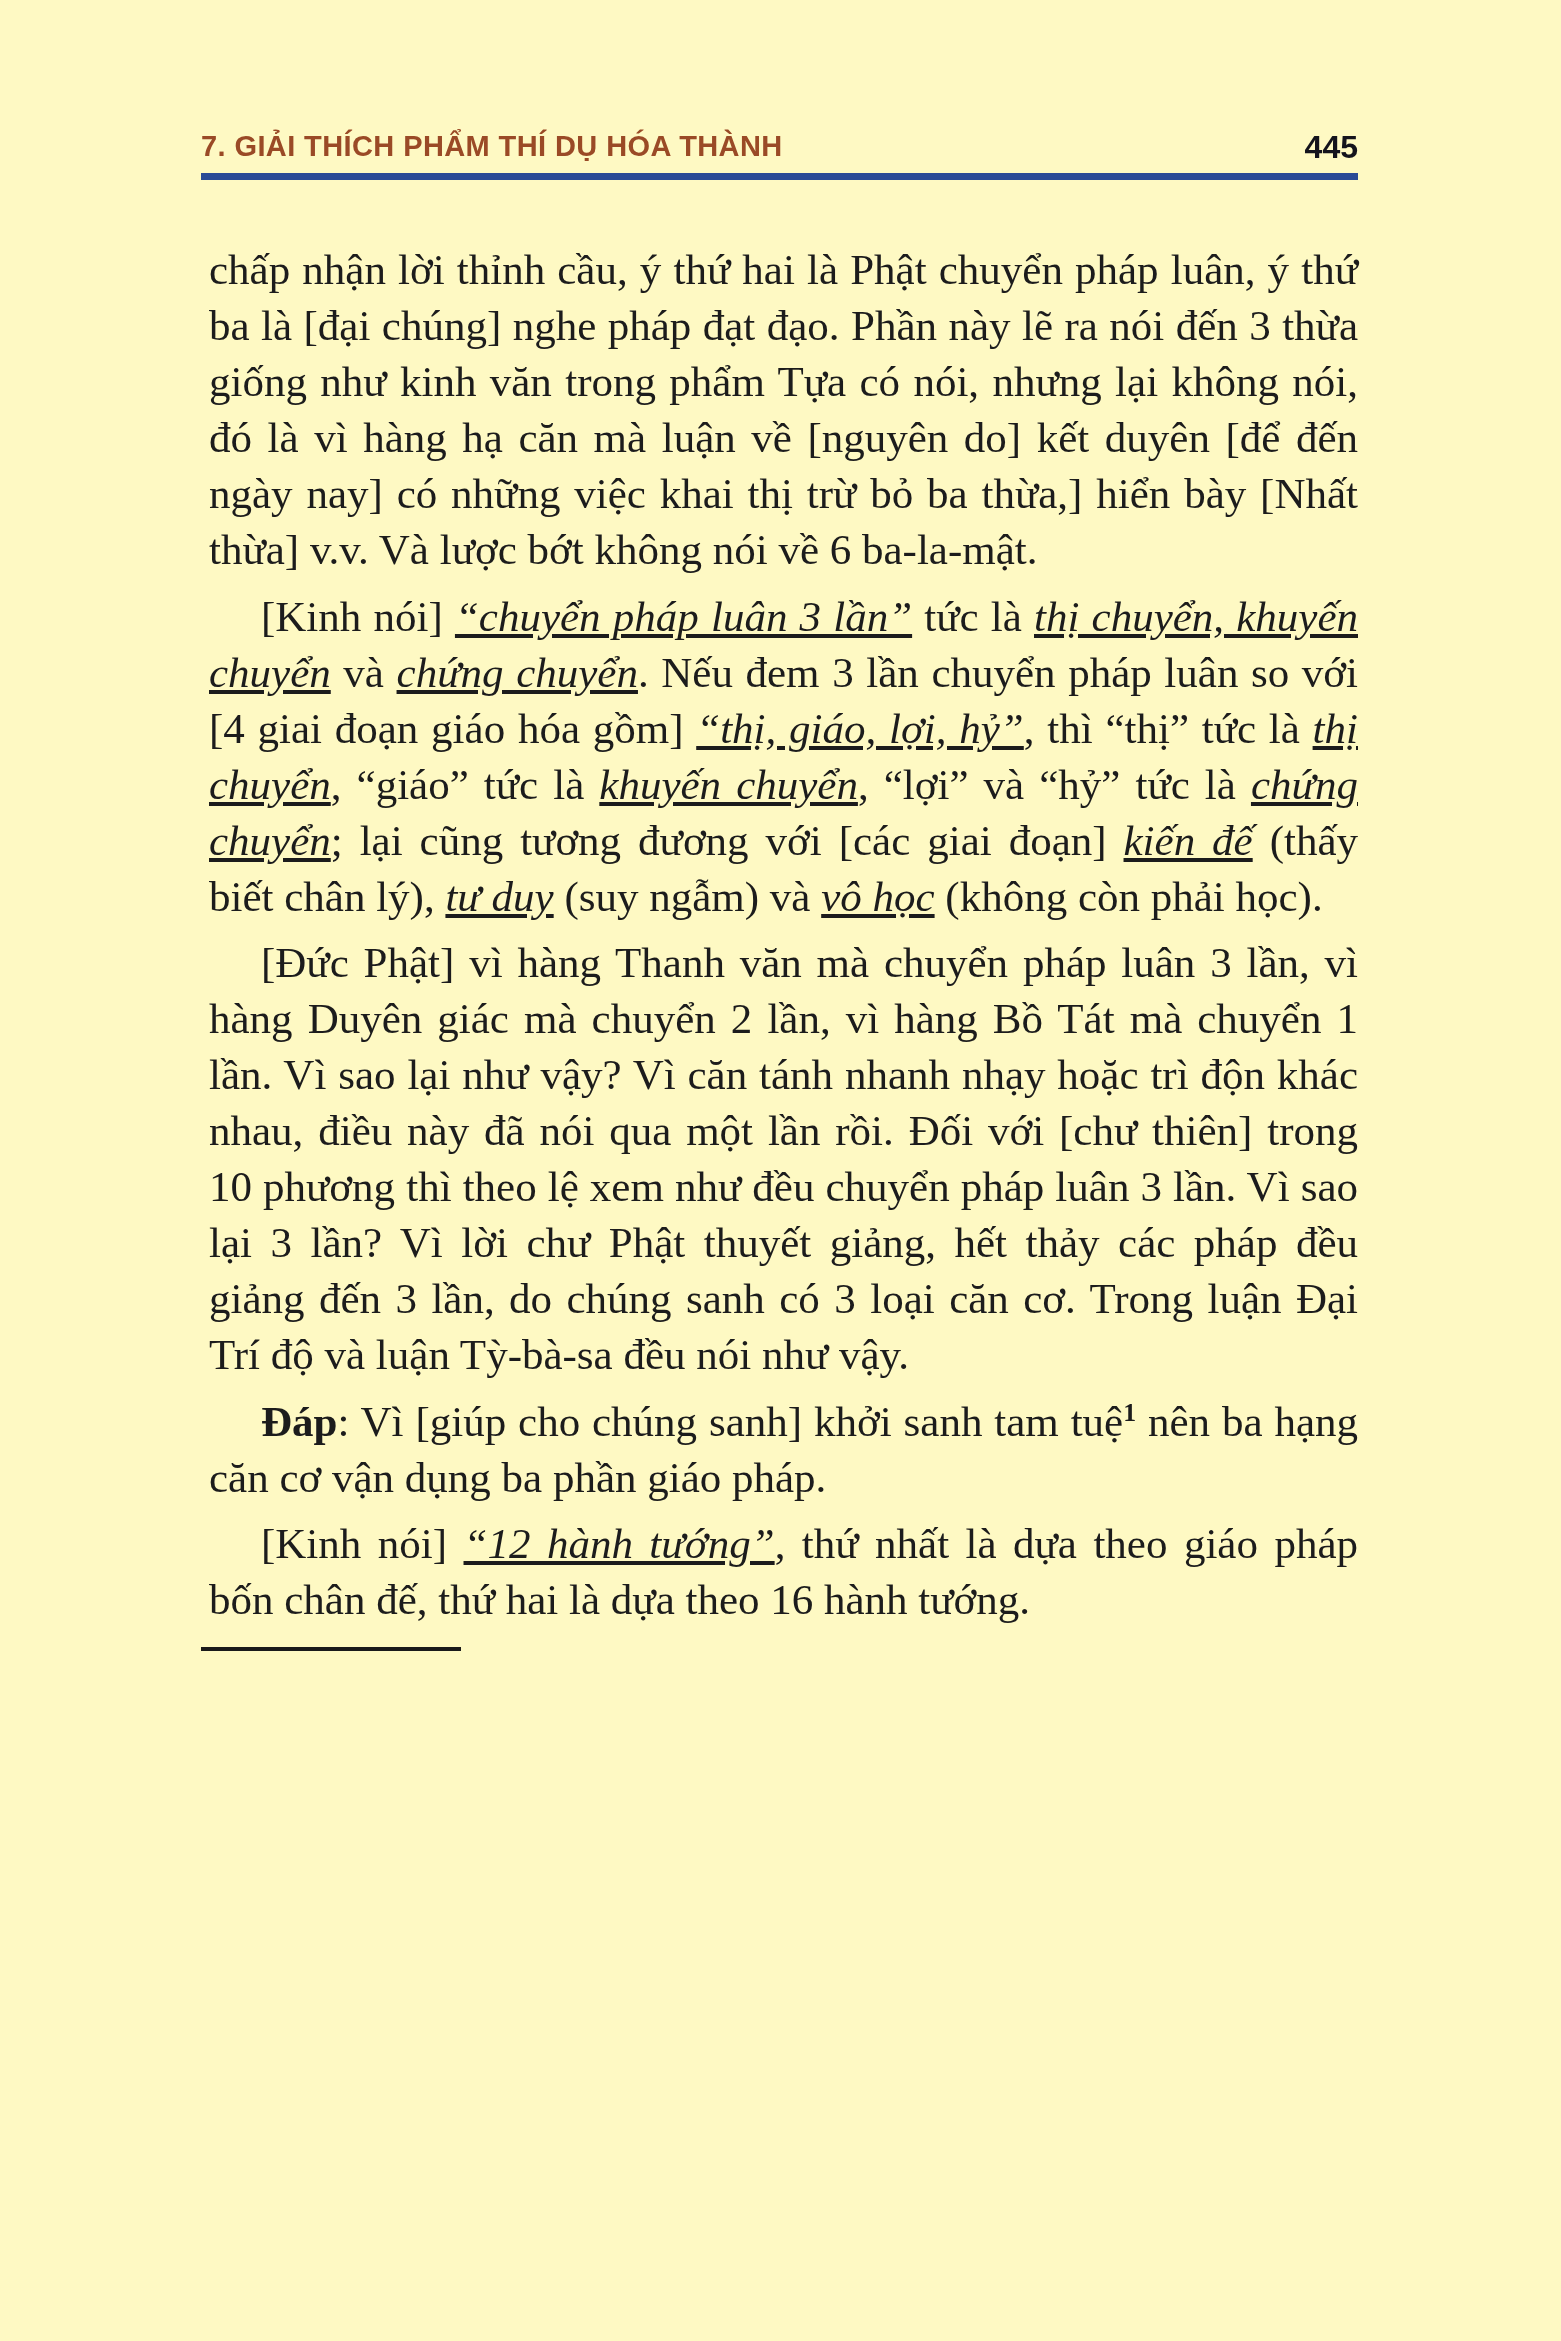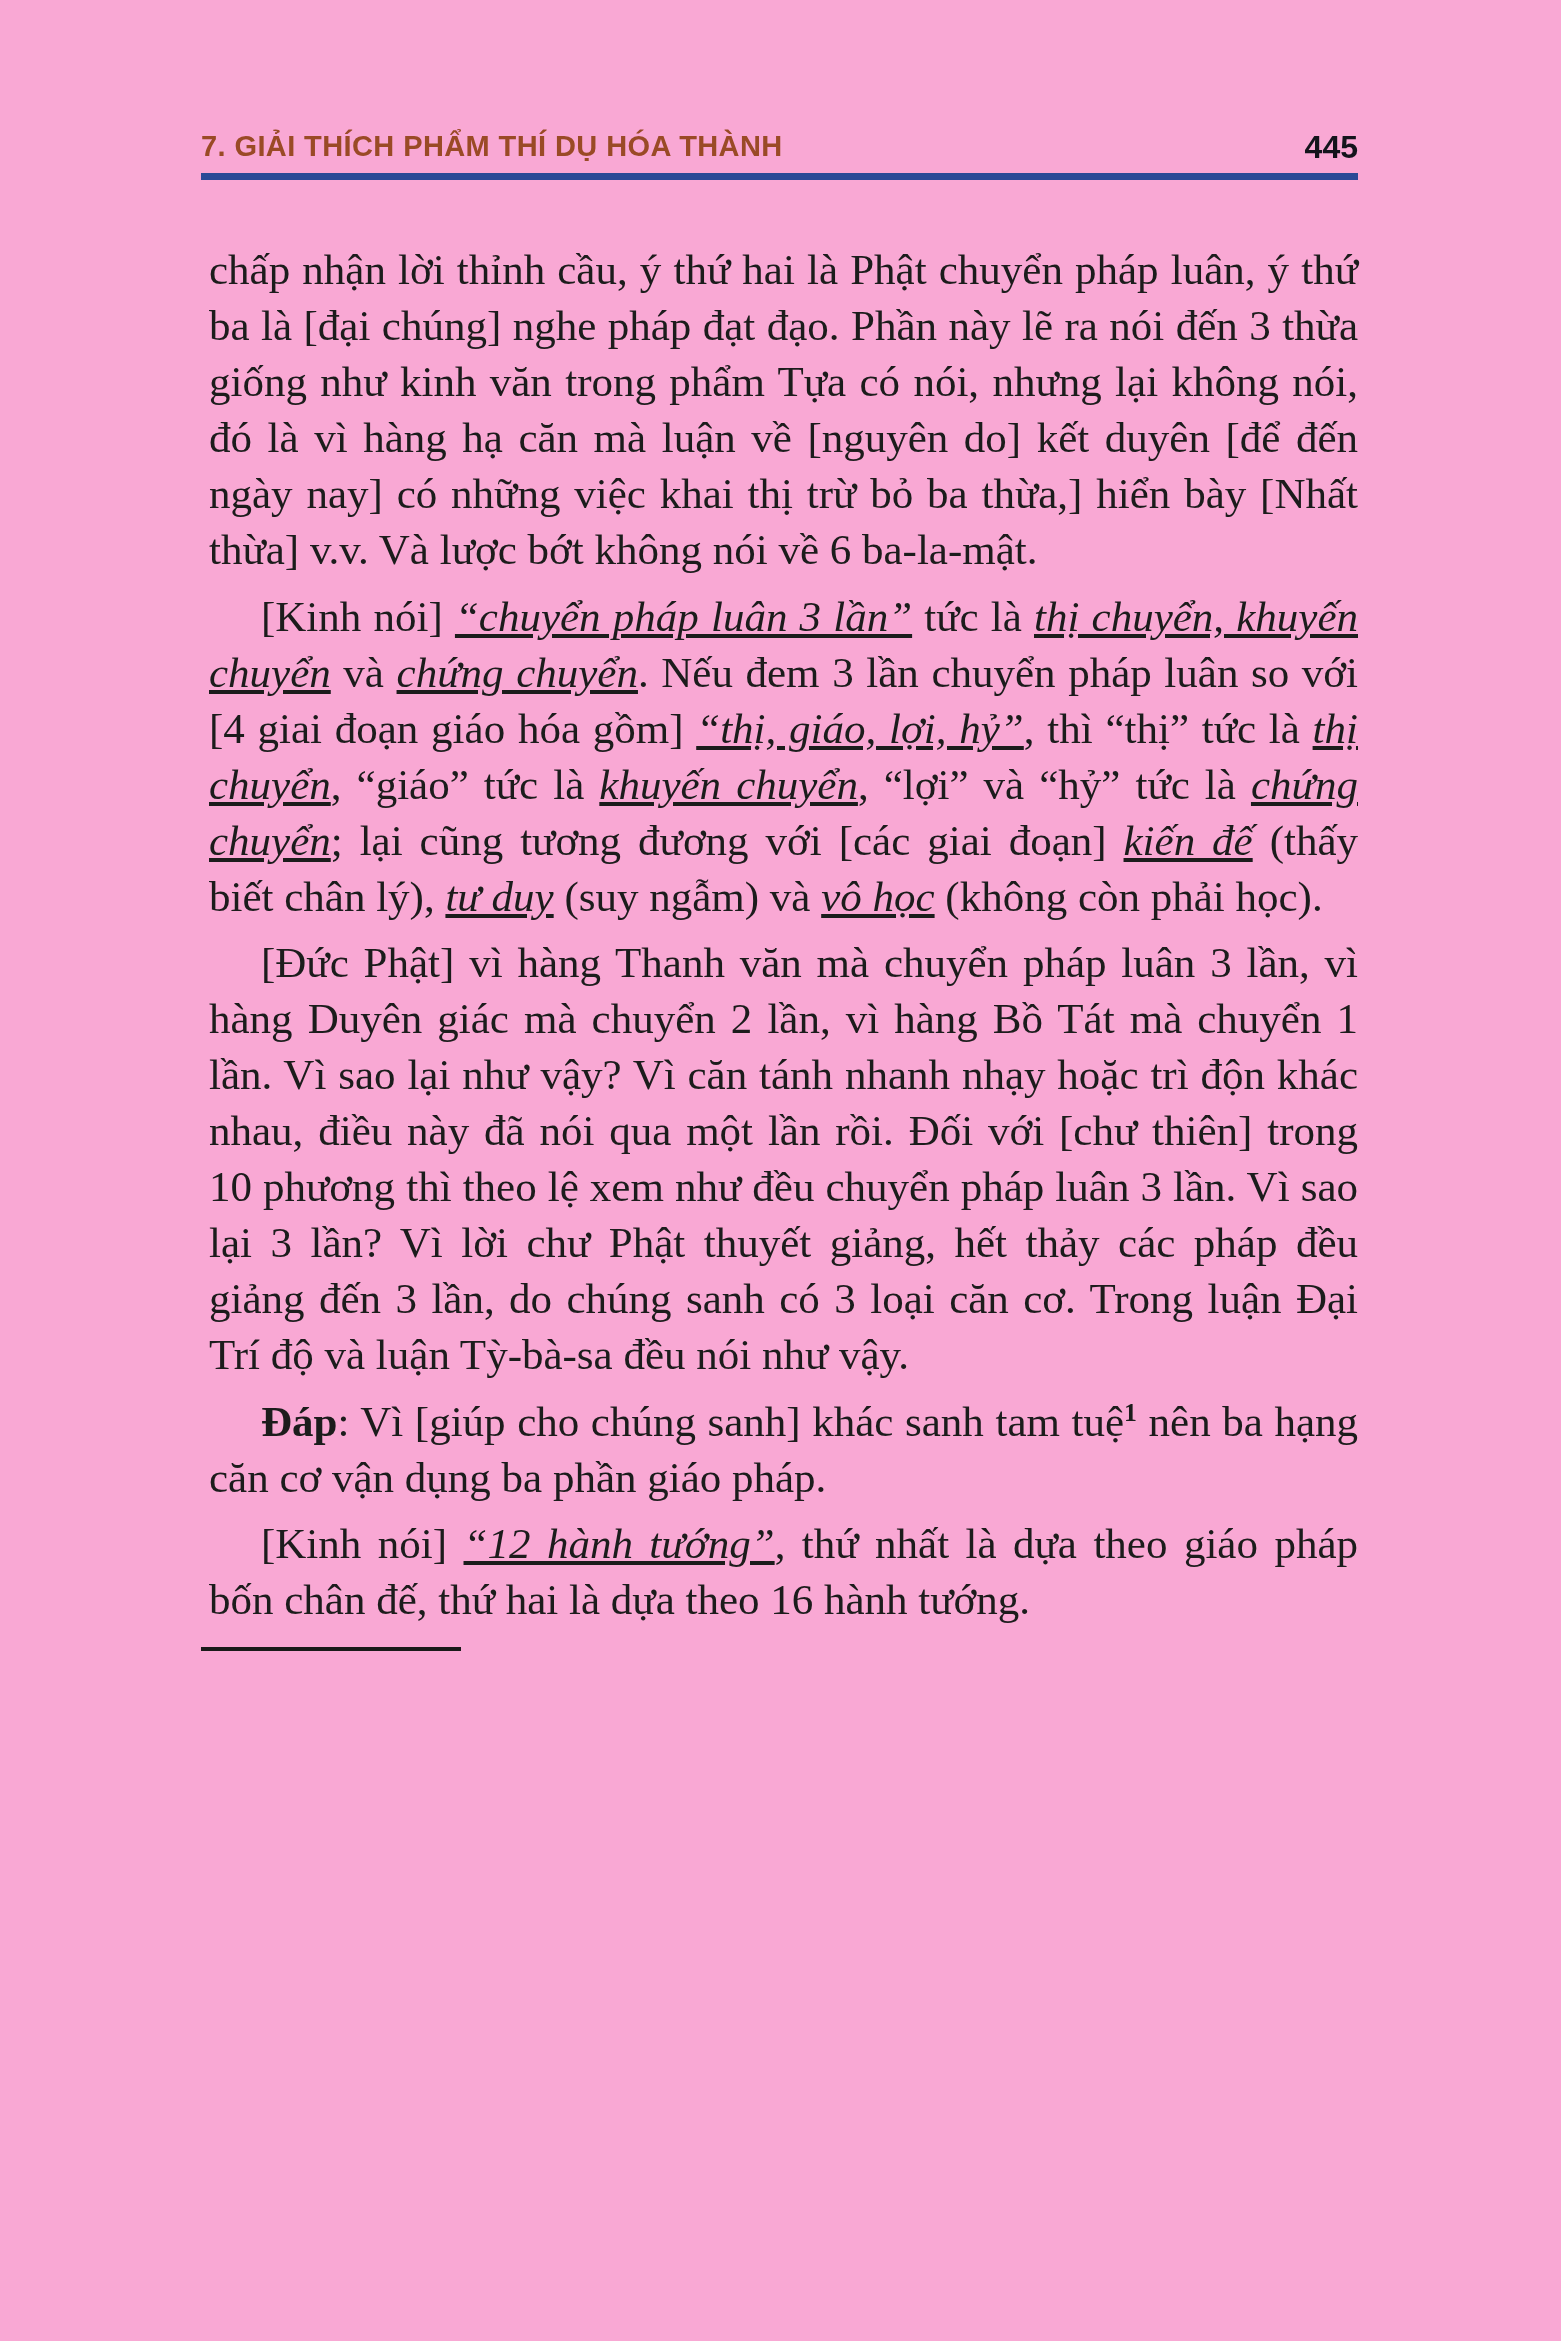--- a/index.html
+++ b/index.html
@@ -1,19 +1,19 @@
 <!DOCTYPE html>
 <html lang="vi" style="font-size:14px"><head>
 <meta charset="utf-8">
 <style>
   html,body{margin:0;padding:0;background:#ffffff;}
   .page{
     position:relative;
     width:1561px;height:2342px;
-    background:#f9a8d4;
+    background:#fef9c3;
     font-family:"Liberation Serif","DejaVu Serif",serif;
     overflow:hidden;
   }
   .content{
     position:absolute;
     left:201px;top:130px;
     width:1157px;
   }
   .header-row{
     display:flex;
@@ -98,21 +98,21 @@
       <h1 class="chapter-title" style="color: rgb(154, 74, 38);">7. GIẢI THÍCH PHẨM THÍ DỤ HÓA THÀNH</h1>
       <div class="page-number">445</div>
     </div>
 
     <div class="header-rule" style="background: rgb(42, 74, 150);"></div>
 
     <div class="body-text" style="color: rgb(28, 28, 28);">
         <p class=""><span>chấp nhận lời thỉnh cầu, ý thứ hai là Phật chuyển pháp luân, ý thứ ba là [đại chúng] nghe pháp đạt đạo. Phần này lẽ ra nói đến 3 thừa giống như kinh văn trong phẩm Tựa có nói, nhưng lại không nói, đó là vì hàng hạ căn mà luận về [nguyên do] kết duyên [để đến ngày nay] có những việc khai thị trừ bỏ ba thừa,] hiển bày [Nhất thừa] v.v. Và lược bớt không nói về 6 ba-la-mật.</span></p>
         <p class="indent"><span>[Kinh nói] </span><span class="it">“chuyển pháp luân 3 lần”</span><span> tức là </span><span class="it">thị chuyển, khuyến chuyển</span><span> và </span><span class="it">chứng chuyển</span><span>. Nếu đem 3 lần chuyển pháp luân so với [4 giai đoạn giáo hóa gồm] </span><span class="it">“thị, giáo, lợi, hỷ”</span><span>, thì “thị” tức là </span><span class="it">thị chuyển</span><span>, “giáo” tức là </span><span class="it">khuyến chuyển</span><span>, “lợi” và “hỷ” tức là </span><span class="it">chứng chuyển</span><span>; lại cũng tương đương với [các giai đoạn] </span><span class="it">kiến đế</span><span> (thấy biết chân lý), </span><span class="it">tư duy</span><span> (suy ngẫm) và </span><span class="it">vô học</span><span> (không còn phải học).</span></p>
         <p class="indent"><span>[Đức Phật] vì hàng Thanh văn mà chuyển pháp luân 3 lần, vì hàng Duyên giác mà chuyển 2 lần, vì hàng Bồ Tát mà chuyển 1 lần. Vì sao lại như vậy? Vì căn tánh nhanh nhạy hoặc trì độn khác nhau, điều này đã nói qua một lần rồi. Đối với [chư thiên] trong 10 phương thì theo lệ xem như đều chuyển pháp luân 3 lần. Vì sao lại 3 lần? Vì lời chư Phật thuyết giảng, hết thảy các pháp đều giảng đến 3 lần, do chúng sanh có 3 loại căn cơ. Trong luận Đại Trí độ và luận Tỳ-bà-sa đều nói như vậy.</span></p>
-        <p class="indent"><span class="b">Đáp</span><span>: Vì [giúp cho chúng sanh] khác sanh tam tuệ</span><sup class="fnref">1</sup><span> nên ba hạng căn cơ vận dụng ba phần giáo pháp.</span></p>
+        <p class="indent"><span class="b">Đáp</span><span>: Vì [giúp cho chúng sanh] khởi sanh tam tuệ</span><sup class="fnref">1</sup><span> nên ba hạng căn cơ vận dụng ba phần giáo pháp.</span></p>
         <p class="indent"><span>[Kinh nói] </span><span class="it">“12 hành tướng”</span><span>, thứ nhất là dựa theo giáo pháp bốn chân đế, thứ hai là dựa theo 16 hành tướng.</span></p>
       </div>
 
     <div class="footnote">
       <div class="fn-rule" style="background: rgb(26, 26, 26);"></div>
     </div>
 
   </div>
 </div>
 

